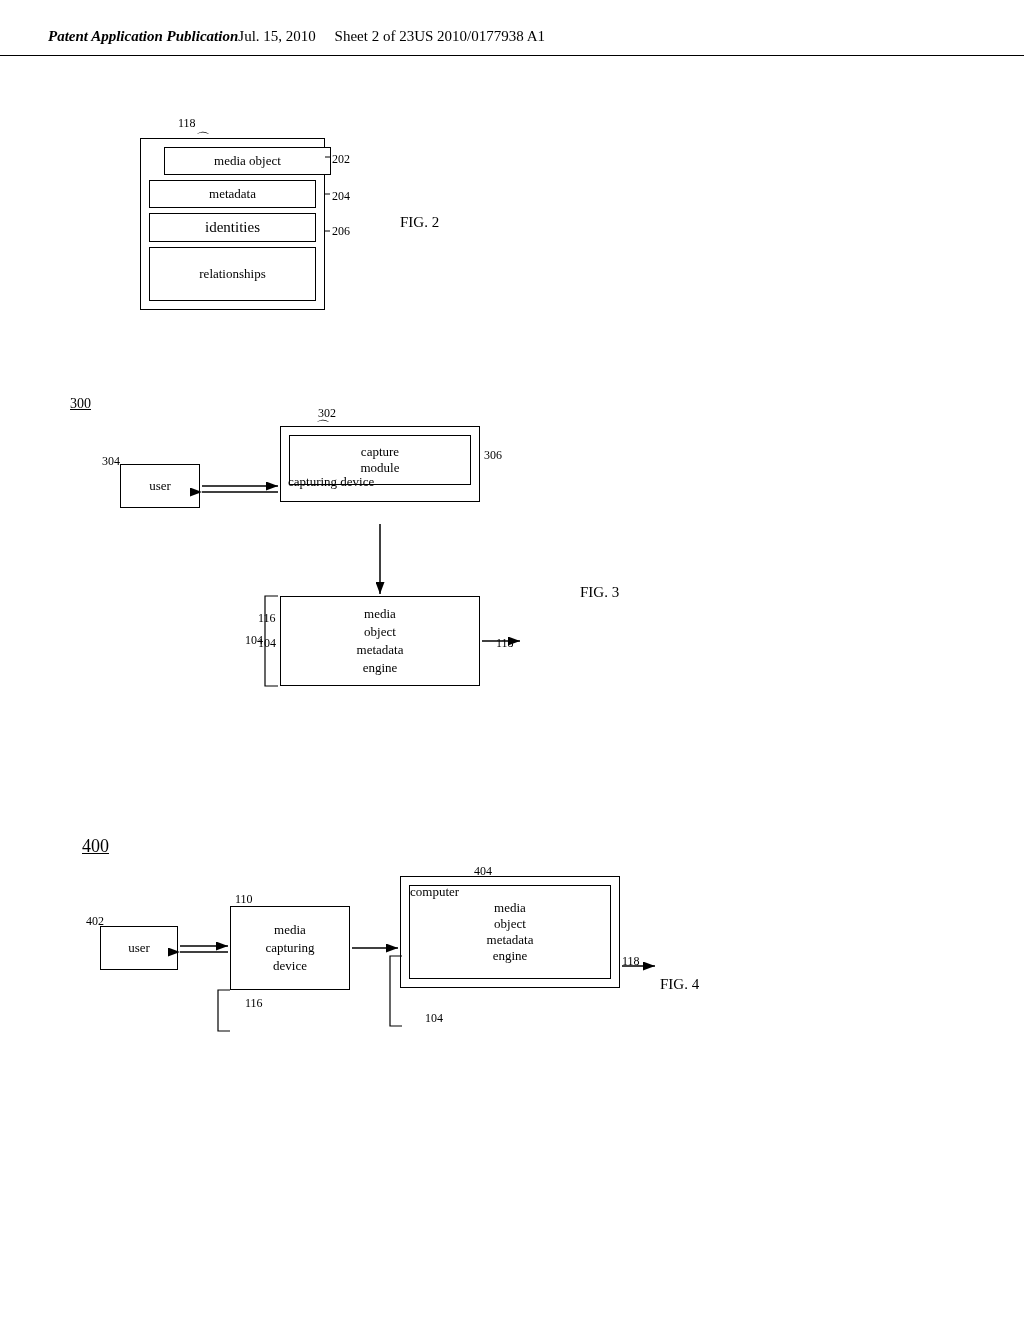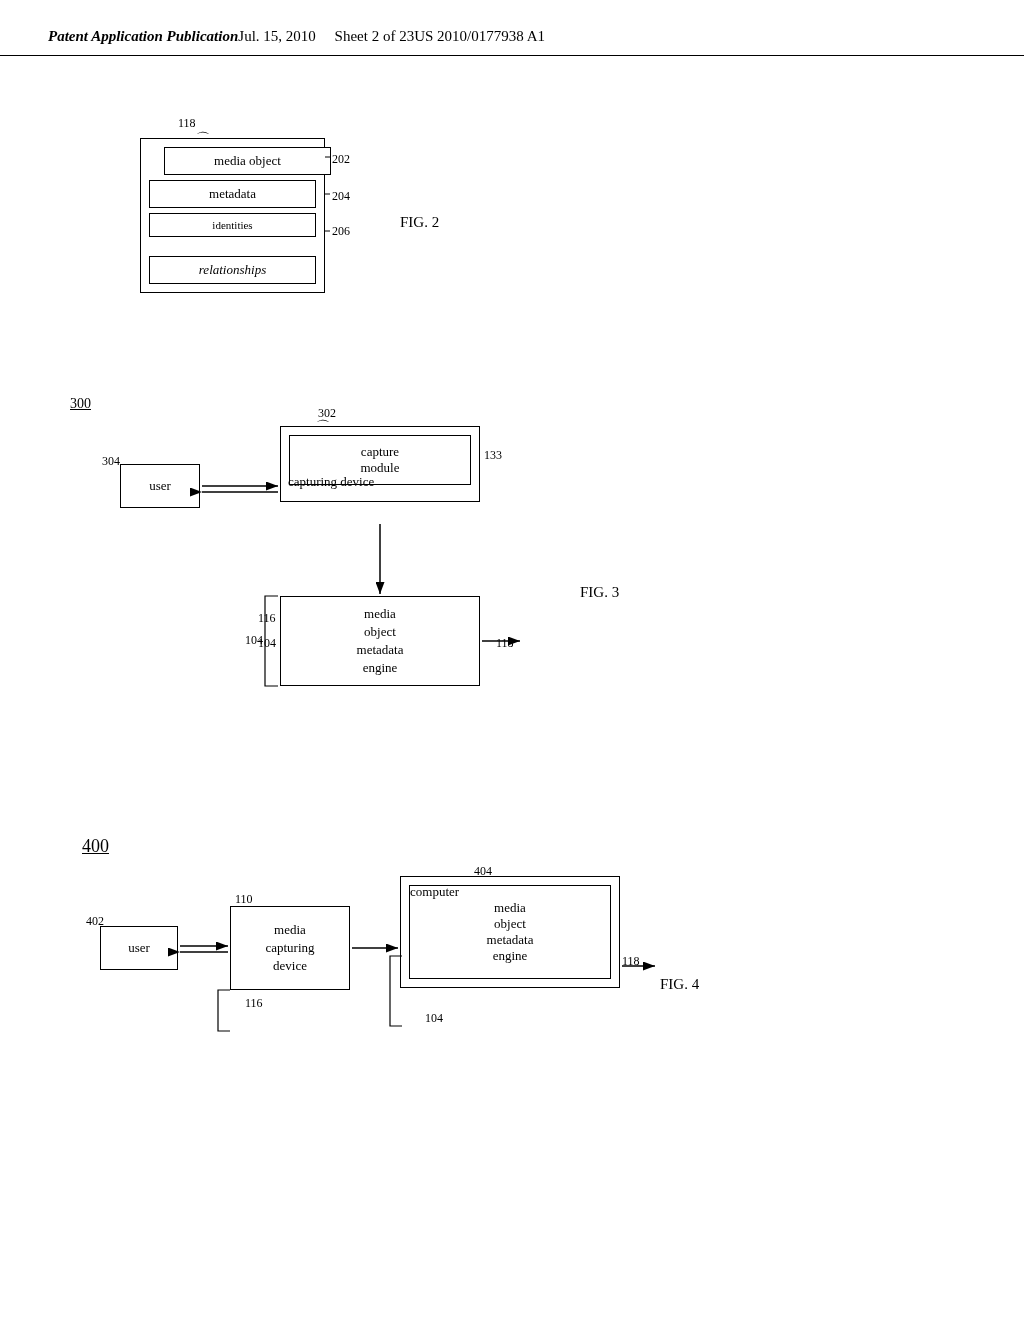--- a/index.html
+++ b/index.html
@@ -108,23 +108,23 @@
       <div class="ref" style="left:118px; top:0px;">118</div>
 
       <div style="position:absolute; left:136px; top:14px; font-size:14px; font-weight:normal;">⌒</div>
 
       <div style="position:absolute; left:80px; top:22px; width:185px; border:1.5px solid #000; padding:8px 8px 8px 8px;">
 
         <div class="box" style="width:100%; padding:5px; margin-bottom:5px; font-size:13px;margin-left:15px;">media object</div>
 
         <div class="box" style="width:100%; padding:5px; margin-bottom:5px; font-size:13px;">metadata</div>
 
-        <div class="box" style="width:100%; padding:5px; margin-bottom:19px; font-size:11px;">identities</div>
-
-        <div class="box" style="width:100%; padding:5px; font-size:13px;font-style:italic;">relationships</div>
+        <div class="box" style="width:100%; padding:5px; margin-bottom:5px; font-size:15px;">identities</div>
+
+        <div class="box" style="width:100%; padding:18px; font-size:13px;">relationships</div>
       </div>
 
       <div class="ref" style="left:272px; top:36px;">202</div>
       <svg style="position:absolute;top:0;left:0;width:100%;height:100%;overflow:visible;">
 
         <line x1="265" y1="41" x2="270" y2="41" stroke="#000" stroke-width="1"></line>
 
         <line x1="265" y1="78" x2="270" y2="78" stroke="#000" stroke-width="1"></line>
 
         <line x1="265" y1="115" x2="270" y2="115" stroke="#000" stroke-width="1"></line>
@@ -146,21 +146,21 @@
       <div class="ref" style="left:258px; top:10px;">302</div>
 
       <div style="position:absolute;left:256px;top:22px;font-size:14px;">⌒</div>
 
       <div style="position:absolute; left:220px; top:30px; width:200px; border:1.5px solid #000; padding:8px;">
 
         <div class="box" style="width:100%; padding:8px; font-size:13px; margin-bottom:8px;">capture<br>module</div>
       </div>
       <div style="position:absolute; left:228px; top:38px; font-size:13px;margin-top:40px;">capturing device</div>
 
-      <div class="ref" style="left:424px; top:52px;">133</div>
+      <div class="ref" style="left:424px; top:52px;">306</div>
 
       <div class="abs-box" style="left:60px; top:68px; width:80px; height:44px;">user</div>
 
       <div class="ref" style="left:42px; top:58px;">304</div>
 
       <div class="abs-box" style="left:220px; top:200px; width:200px; height:90px; font-size:13px;">media<br>object<br>metadata<br>engine</div>
 
       <div class="ref" style="left:198px; top:215px;">116</div>
 
       <div class="ref" style="left:198px; top:240px;">104</div>

